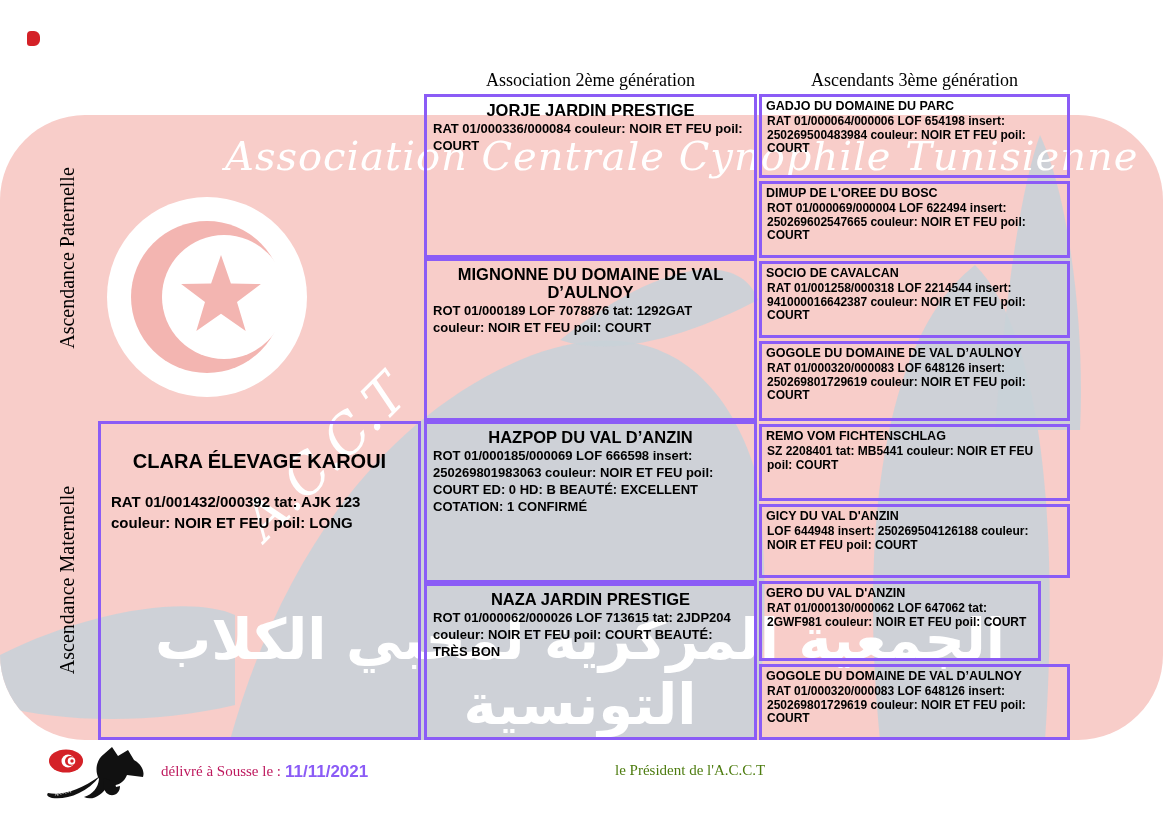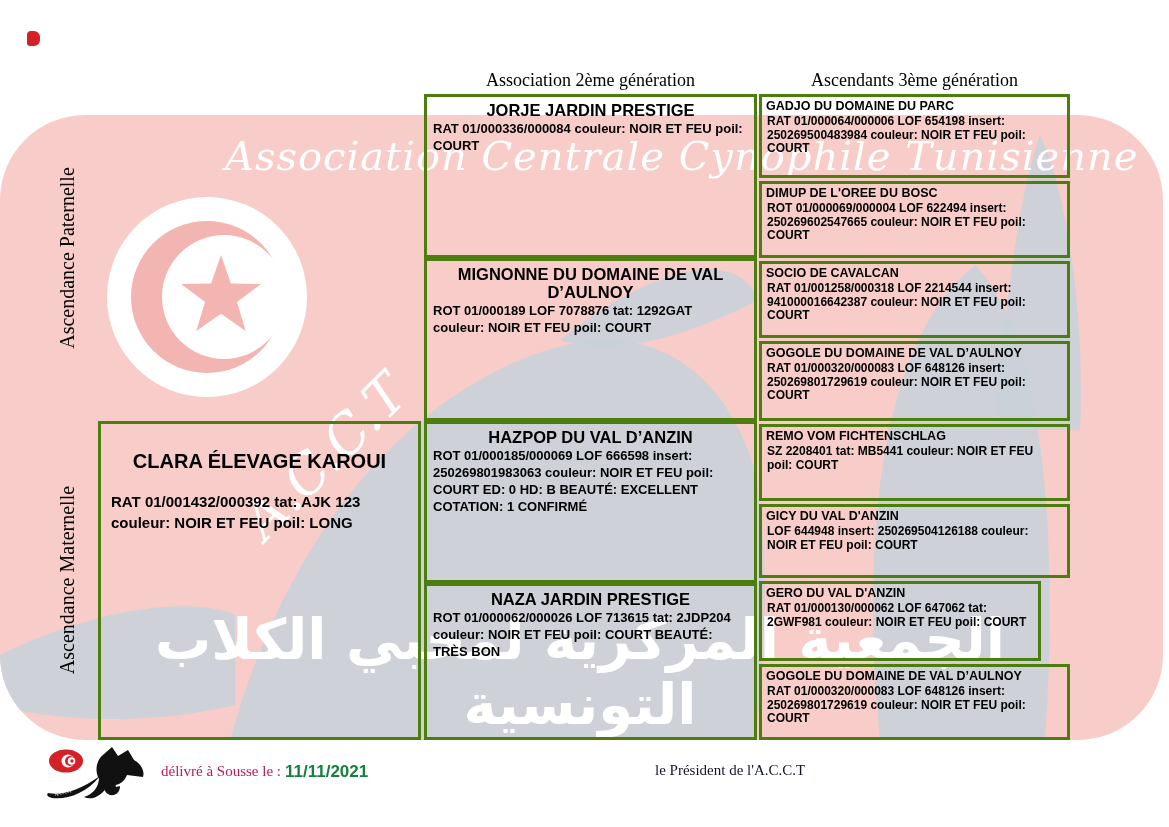--- a/index.html
+++ b/index.html
@@ -21,21 +21,21 @@
   
   .colhead { position:absolute; top:70px; font:18px "Liberation Serif", serif; color:#000; }
   .ch1 { left:104px; width:323px; text-align:left; }
   .ch2 { left:424px; width:333px; text-align:center; }
   .ch3 { left:759px; width:311px; text-align:center; }
   .vlabel { position:absolute; left:-73px; width:280px; height:22px; text-align:center;
             font:20px "Liberation Serif", serif; color:#000; transform:rotate(-90deg); }
   .vp { top:247px; } .vm { top:569px; }
 
   
-  .box { position:absolute; border:3px solid #4d7c0f; box-sizing:border-box; color:#000; }
+  .box { position:absolute; border:3px solid #8b5cf6; box-sizing:border-box; color:#000; }
   .g1 .title { font:bold 20px "Liberation Sans", sans-serif; text-align:center; padding-top:26px; }
   .g1 .details { font:bold 15px/1.4 "Liberation Sans", sans-serif; padding:18px 14px 0 10px; }
   .g2 .title { font:bold 16.5px/1.1 "Liberation Sans", sans-serif; text-align:center; padding:4px 6px 0; }
   .g2 .details { font:bold 13px/1.3 "Liberation Sans", sans-serif; padding:2px 8px 0 6px; }
   .g3 .title { font:bold 12.5px/1.1 "Liberation Sans", sans-serif; padding:3px 4px 0; }
   .g3 .details { font:bold 12px/1.15 "Liberation Sans", sans-serif; padding:1px 6px 0 5px; }
 
   
   .b-sire { left:98px;  top:94px;  width:323px; height:327px; }
   .b-dam  { left:98px;  top:421px; width:323px; height:319px; }
@@ -48,22 +48,22 @@
   .b-g3-3 { left:759px; top:261px; width:311px; height:77px; }
   .b-g3-4 { left:759px; top:341px; width:311px; height:80px; }
   .b-g3-5 { left:759px; top:424px; width:311px; height:77px; }
   .b-g3-6 { left:759px; top:504px; width:311px; height:74px; }
   .b-g3-7 { left:759px; top:581px; width:282px; height:80px; }
   .b-g3-8 { left:759px; top:664px; width:311px; height:76px; }
 
   
   .logo { position:absolute; left:42px; top:746px; }
   .f-issue { position:absolute; left:161px; top:763px; font:15px "Liberation Serif", serif; color:#be185d; }
-  .f-date  { position:absolute; left:285px; top:762px; font:bold 17px "Liberation Sans", sans-serif; color:#15803d; }
-  .f-pres  { position:absolute; left:615px; top:762px; font:15px "Liberation Serif", serif; color:#0f172a;margin-left:40px; }
+  .f-date  { position:absolute; left:285px; top:762px; font:bold 17px "Liberation Sans", sans-serif; color:#8b5cf6; }
+  .f-pres  { position:absolute; left:615px; top:762px; font:15px "Liberation Serif", serif; color:#4d7c0f; }
   .corner-mark { position:absolute; left:27px; top:31px; width:13px; height:15px;
                  background:#d42127; border-radius:4px 6px 6px 3px; }
 </style>
 </head>
 <body>
 
 <div class="page">
 
   <div class="flag-bg">
     <svg class="dogsil" width="1163" height="625" viewBox="0 0 1163 625">

